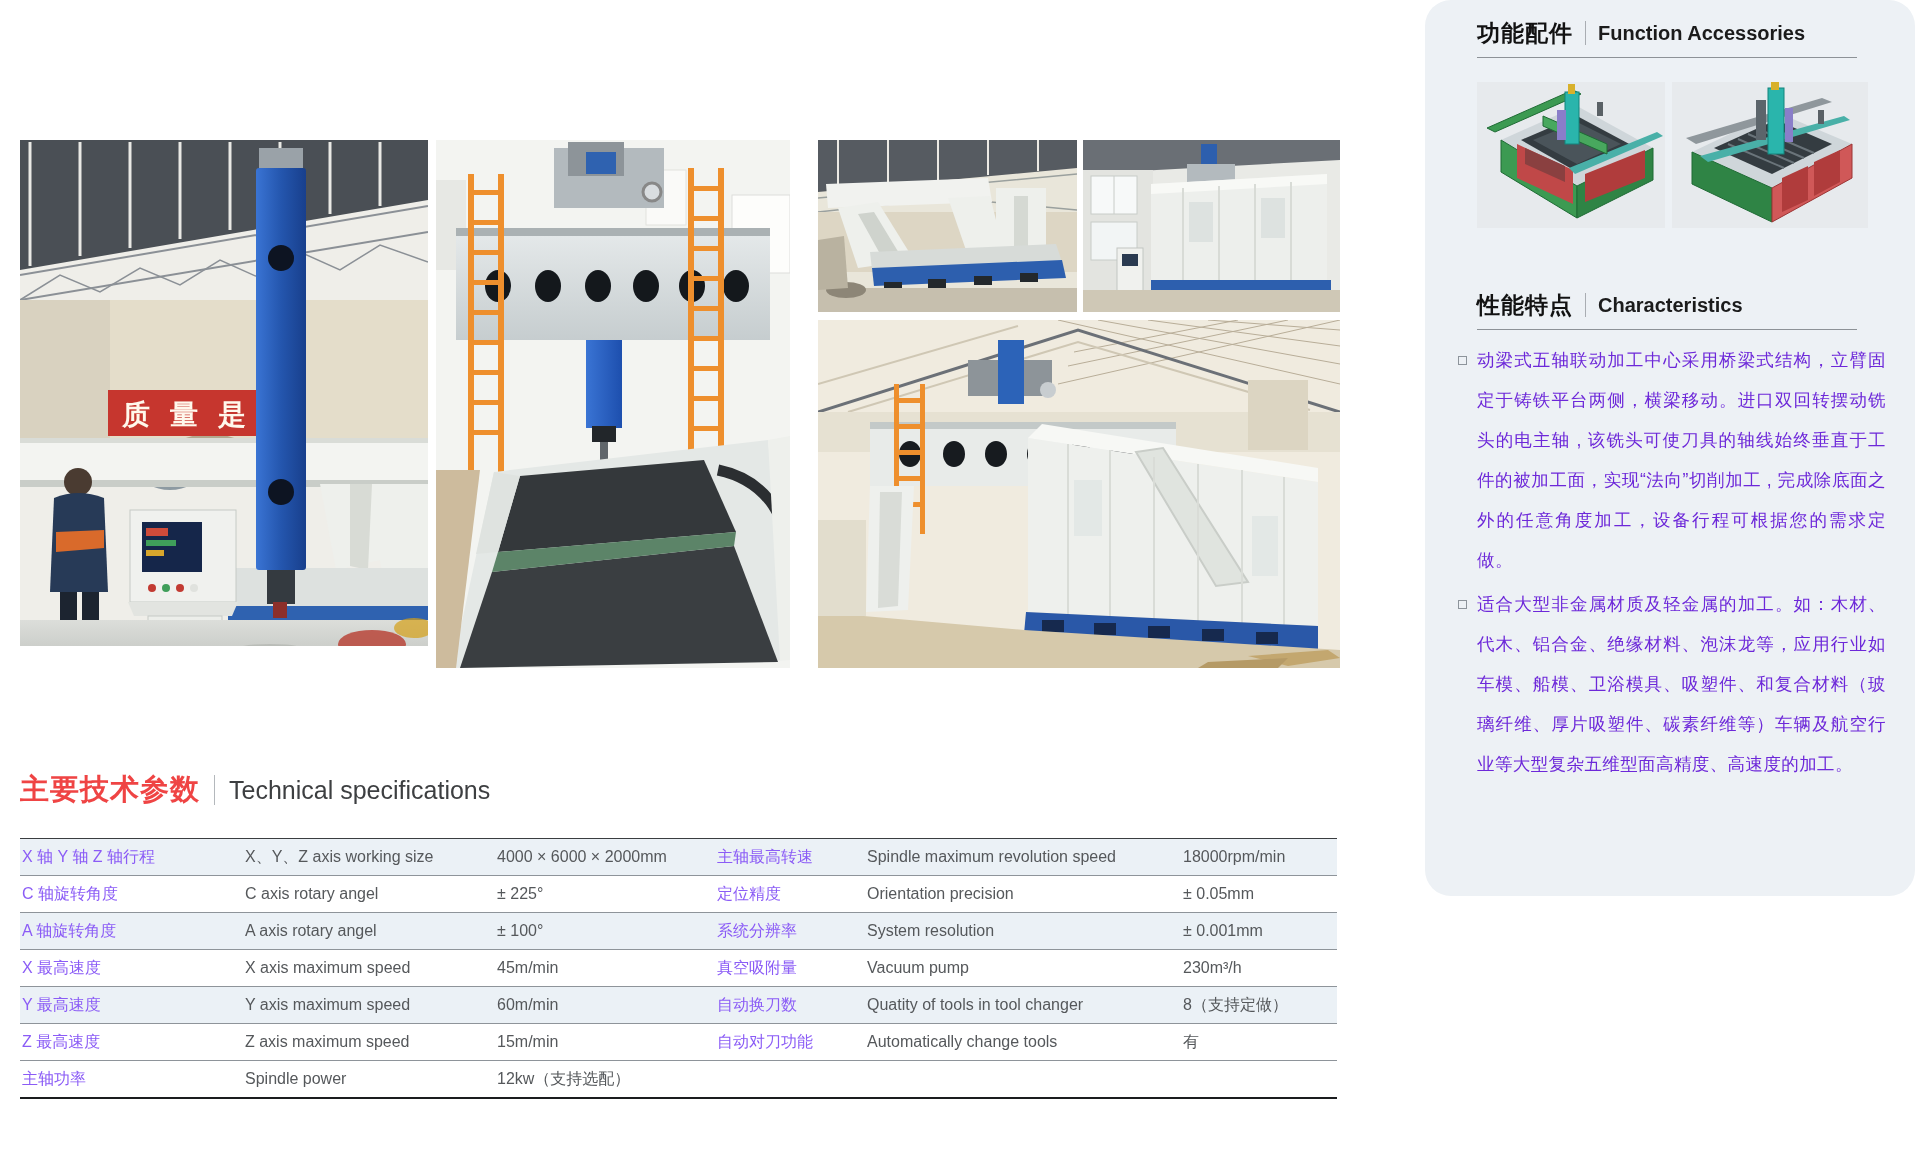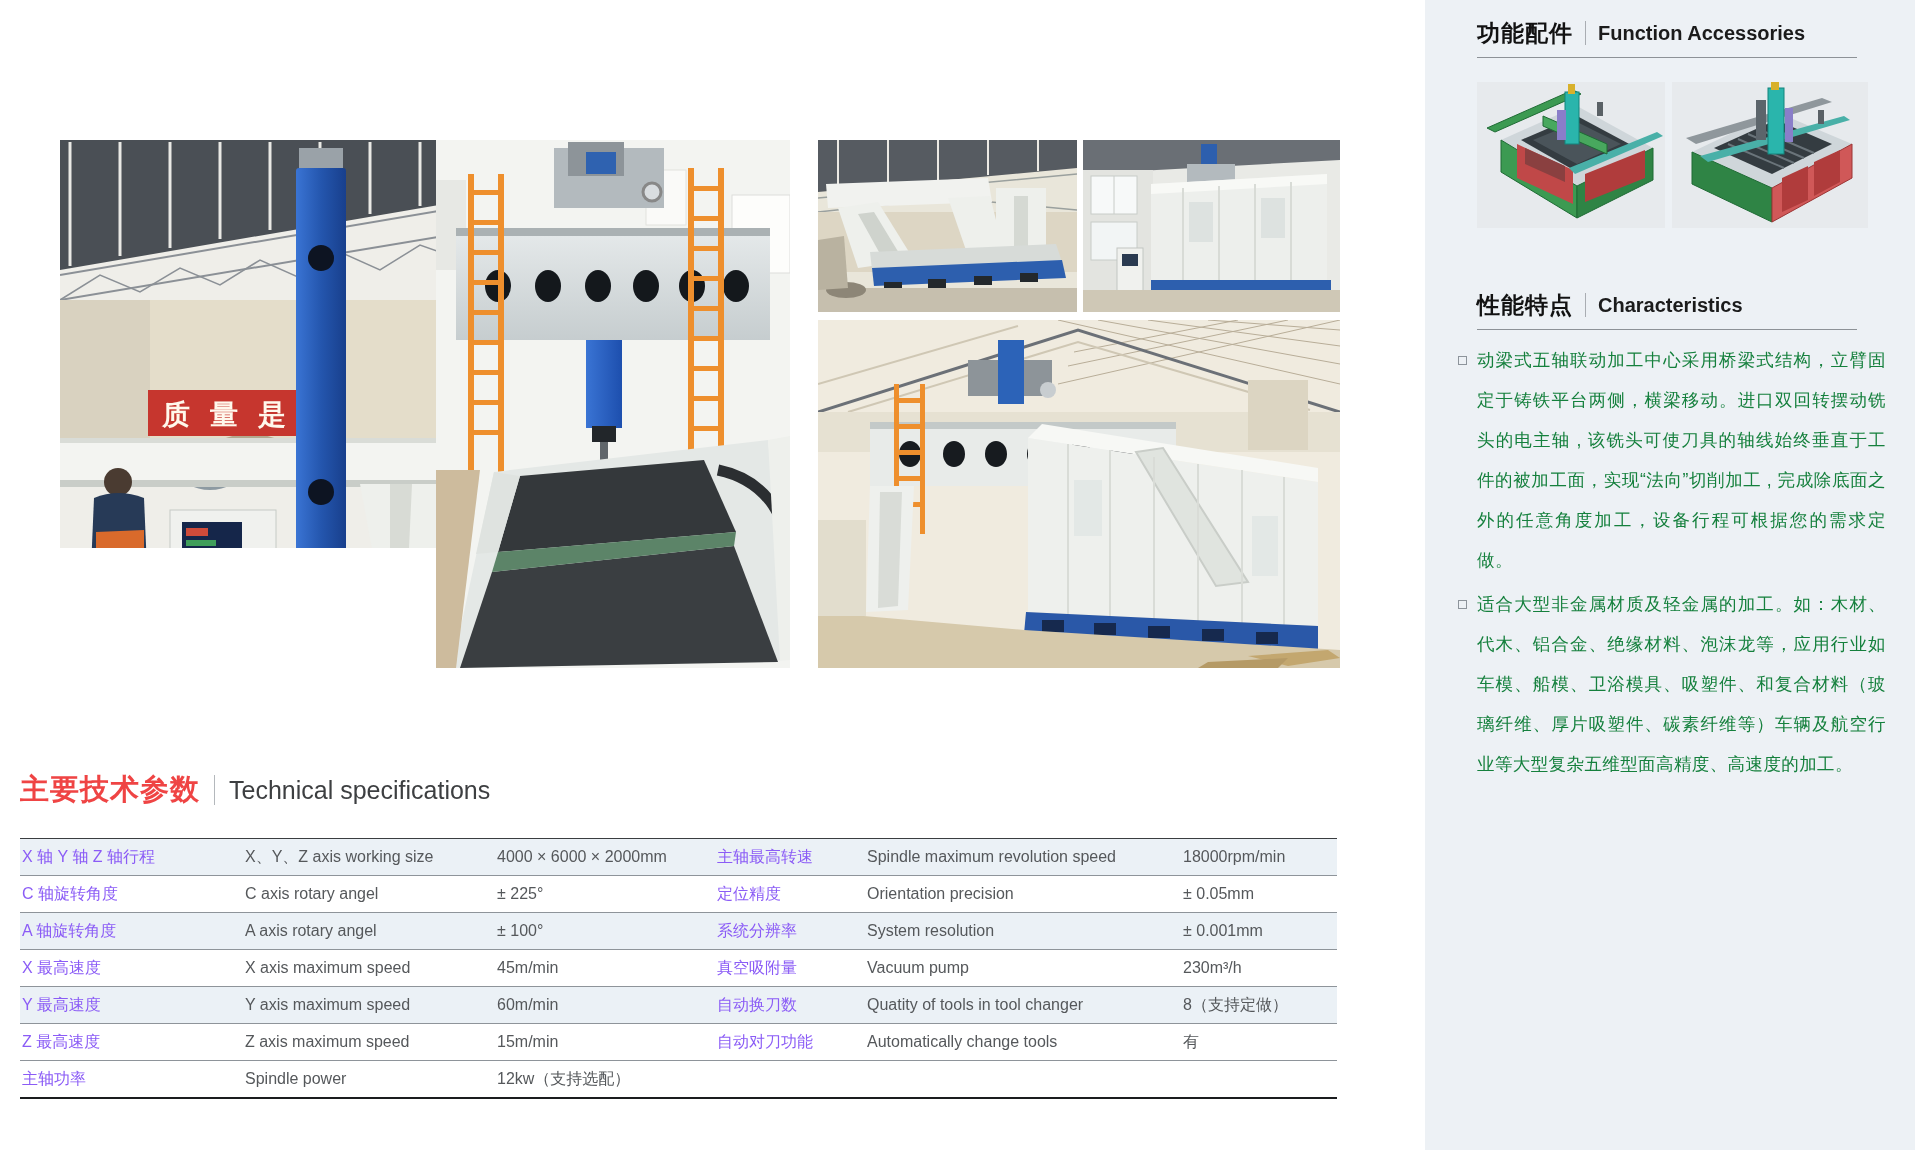--- a/index.html
+++ b/index.html
@@ -32,43 +32,44 @@
     grid-template-columns:223px 252px 220px 150px 316px 1fr;
     height:36px;align-items:center;
     border-bottom:1px solid #8e949a;
   }
   .spec-row.odd{background:#ebf1f6;}
   .spec-row:last-child{border-bottom:2px solid #1a1c1e;}
   .spec-row>div{padding-left:2px;white-space:nowrap;}
   .cell-zh{color:#8b5cf6;}
   
   .sidebar{
-    position:absolute;left:1425px;top:0;width:490px;height:1150px;
+    position:absolute;left:1425px;top:0;width:490px;height:896px;
     background:#edf1f5;
+    border-radius:26px;
   }
   .sb-rule{position:absolute;left:52px;width:380px;height:1px;background:#8d9297;}
   .sb-head .zh{font-size:23px;}
   .sb-head .bar{height:24px;}
   .sb-head .en{font-size:20px;}
   .cad-img{position:absolute;top:82px;height:146px;background:#e7eaed;overflow:hidden;}
   .char-list{position:absolute;left:33px;top:340px;width:428px;}
   .char-item{
     position:relative;padding-left:19px;margin-bottom:4px;
-    font-size:17.5px;line-height:40px;color:#15803d;
+    font-size:17.5px;line-height:40px;color:#6d28d9;
     text-align:justify;letter-spacing:0.4px;
   }
   .char-item::before{
     content:"";position:absolute;left:0;top:16px;width:7px;height:7px;
     border:1px solid #8d949b;background:transparent;
   }
 </style>
 </head>
 <body>
 
-<div class="photo" style="left:20px;top:140px;width:408px;height:408px;margin-left:40px;">
+<div class="photo" style="left:20px;top:140px;width:408px;height:506px;">
 <svg width="408" height="528" viewBox="0 0 408 528">
   <defs>
     <linearGradient id="p1blue" x1="0" y1="0" x2="1" y2="0">
       <stop offset="0" stop-color="#3a74d4"></stop>
           <stop offset="0.5" stop-color="#2456ae"></stop>
           <stop offset="1" stop-color="#183f8c"></stop>
     </linearGradient>
     <linearGradient id="p1floor" x1="0" y1="0" x2="0" y2="1">
       <stop offset="0" stop-color="#dcdeda"></stop>
           <stop offset="1" stop-color="#bfc2be"></stop>

